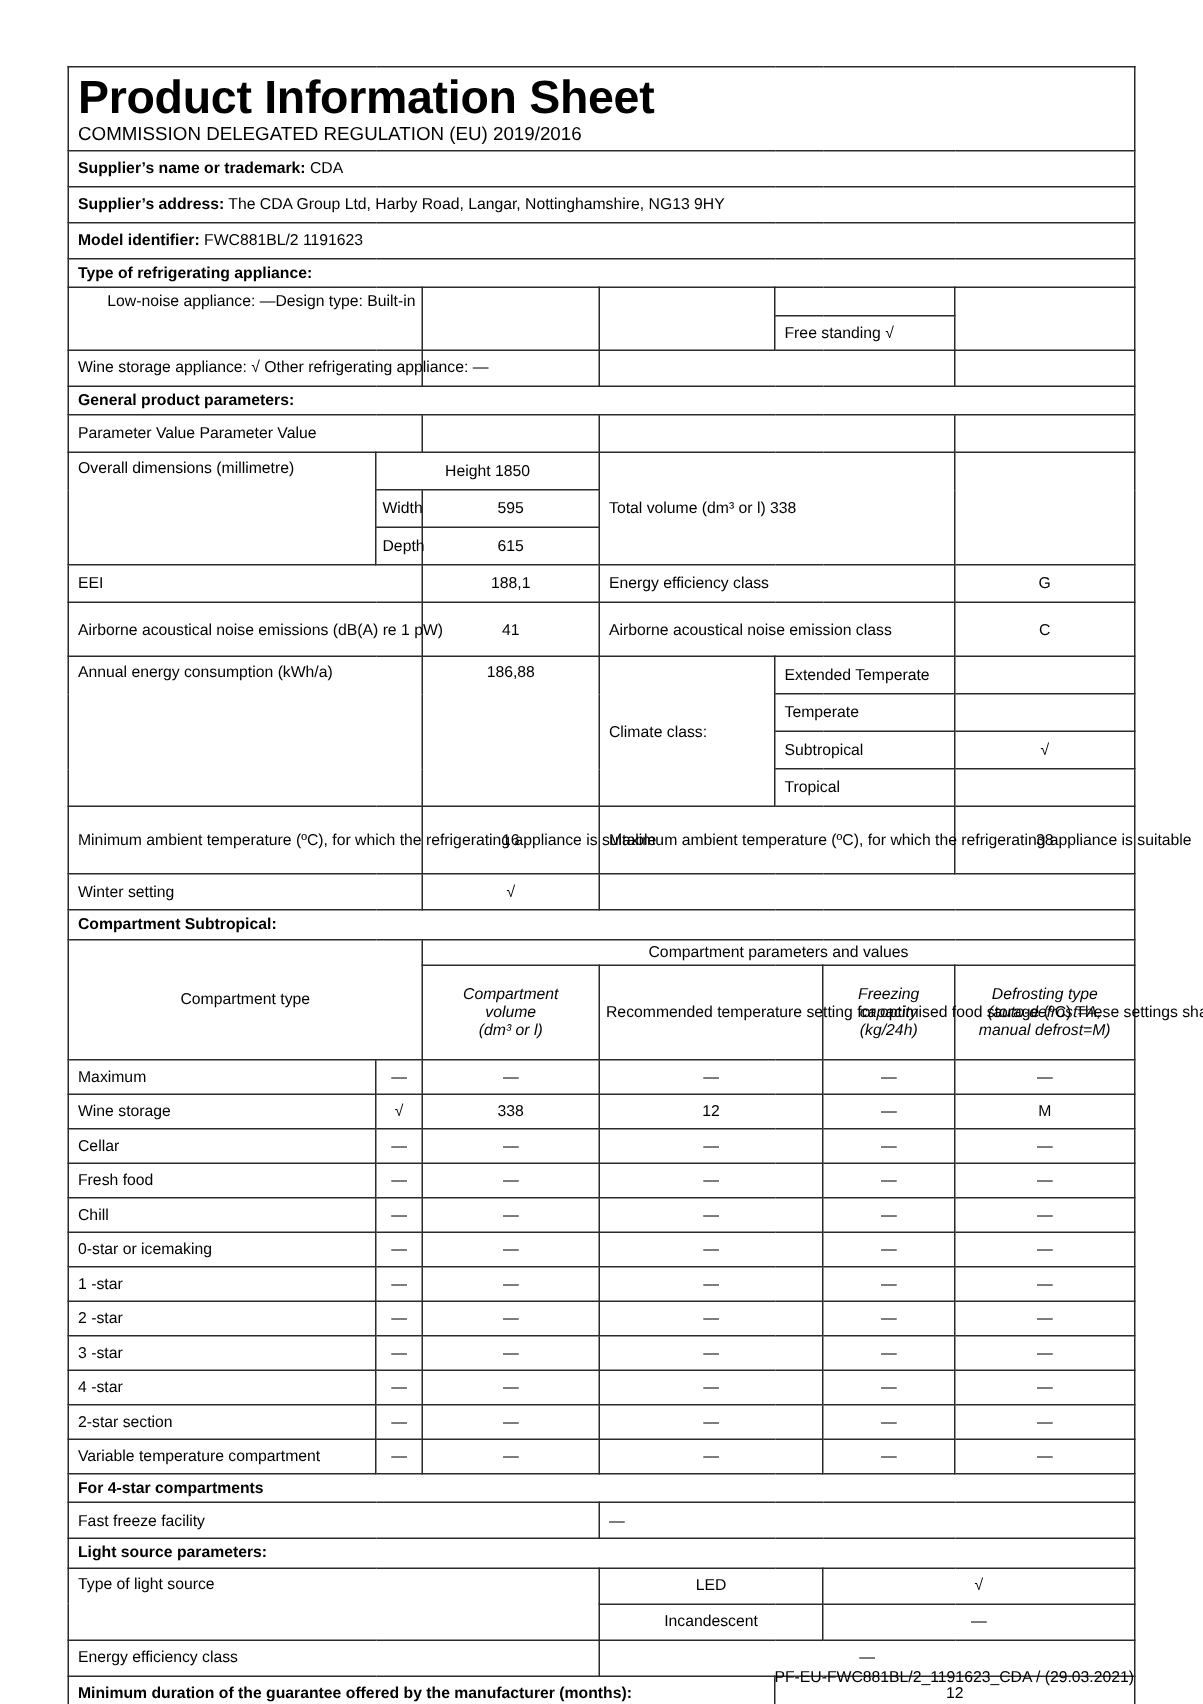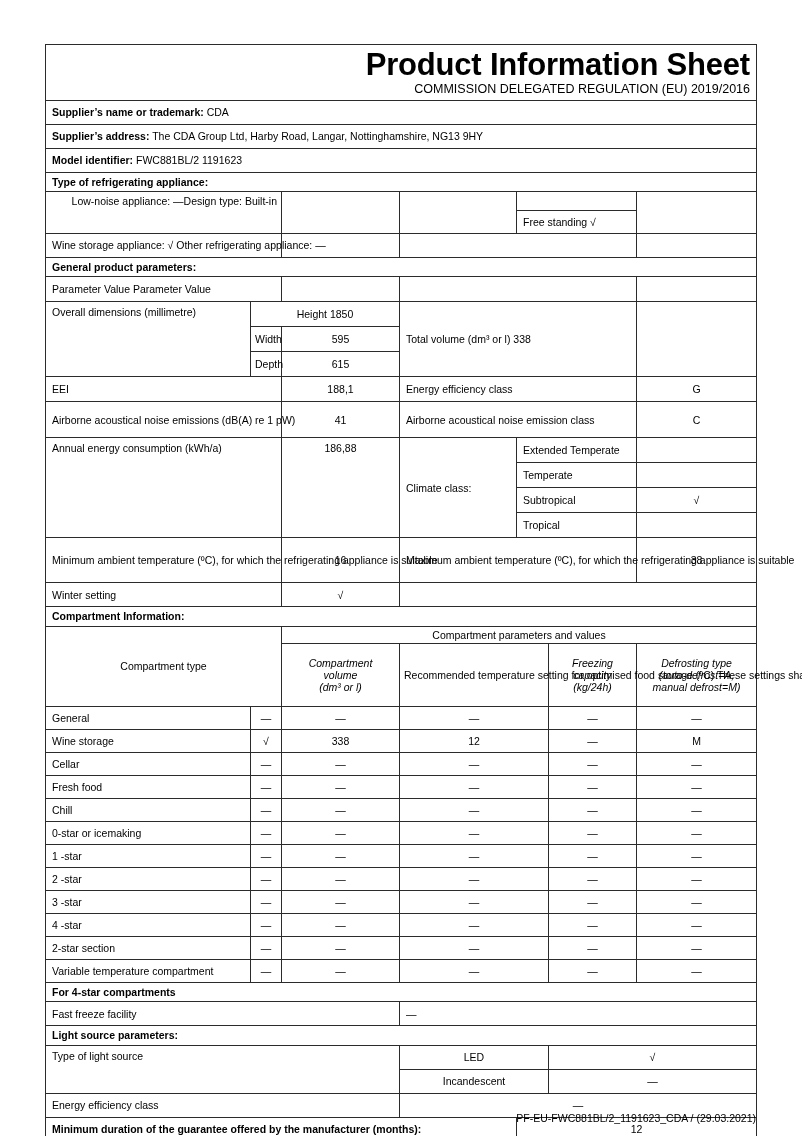--- a/index.html
+++ b/index.html
@@ -30,21 +30,20 @@
     border: 1px solid #2b2b2b;
     padding: 2px 4px;
     font-size: 10.5px;
     line-height: 1.18;
     vertical-align: middle;
     overflow: visible;
     white-space: nowrap;
   }
   .title-cell {
     padding: 4px 6px 3px 6px !important;
-    text-align: right;
   }
   .doc-title {
     font-size: 31px;
     font-weight: bold;
     line-height: 1.02;
     letter-spacing: -0.2px;
     white-space: nowrap;
   }
   .doc-sub {
     font-size: 12.5px;
@@ -230,41 +229,41 @@
     <td class="c">38</td>
   </tr>
 
   <tr>
     <td colspan="2" class="lbl" style="height:19px">Winter setting</td>
     <td class="c">√</td>
     <td colspan="4">&nbsp;</td>
   </tr>
 
   <tr>
-    <td colspan="7" class="sec lbl">Compartment Information:</td>
+    <td colspan="7" class="sec lbl">Compartment Subtropical:</td>
   </tr>
   <tr>
     <td rowspan="2" colspan="2" class="c" style="height:16px">Compartment type</td>
     <td colspan="5" class="c">Compartment parameters and values</td>
   </tr>
   <tr>
     <td class="hdr-mid" style="height:58px"><span class="multiline">Compartment
 volume
 (dm³ or l)</span></td>
     <td colspan="2" class="tiny">Recommended temperature setting for optimised food storage (ºC) These settings shall not contradict the storage conditions set out in Annex IV, Table 3</td>
     <td class="hdr-mid"><span class="multiline">Freezing
 capacity
 (kg/24h)</span></td>
     <td class="hdr-mid"><span class="multiline">Defrosting type
 (auto-defrost=A,
 manual defrost=M)</span></td>
   </tr>
 
   <tr>
-    <td class="lbl" style="height:18px">General</td>
+    <td class="lbl" style="height:18px">Maximum</td>
     <td class="c">—</td>
     <td class="c">—</td>
     <td colspan="2" class="c">—</td>
     <td class="c">—</td>
     <td class="c">—</td>
   </tr>
   <tr>
     <td class="lbl" style="height:18px">Wine storage</td>
     <td class="c">√</td>
     <td class="c">338</td>

